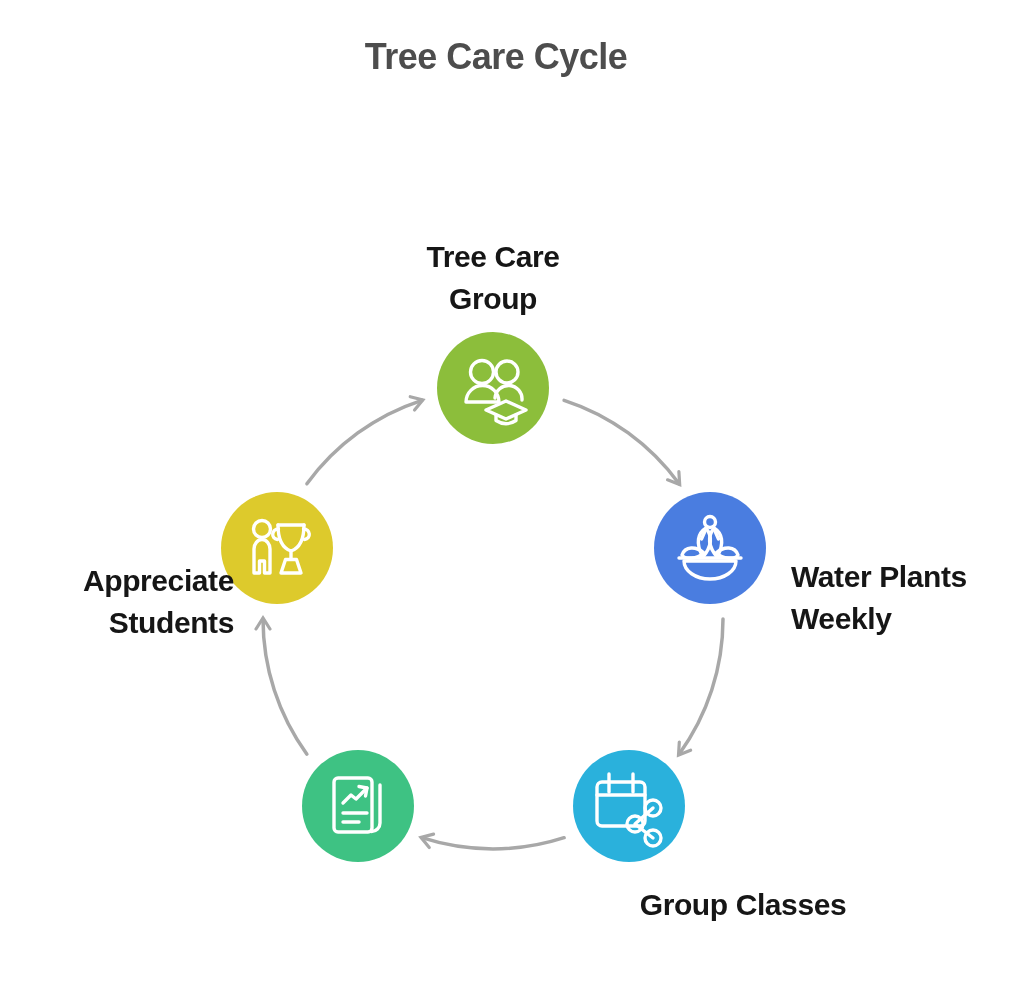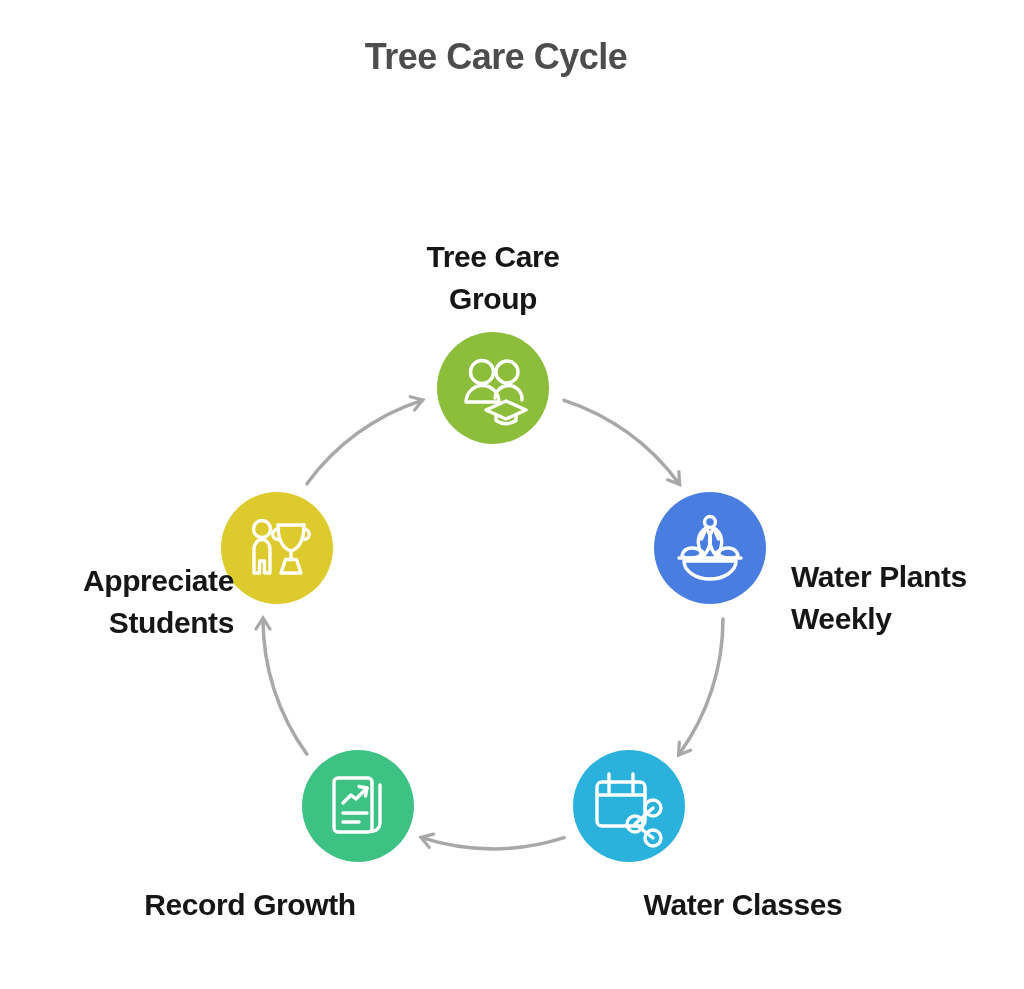--- a/index.html
+++ b/index.html
@@ -106,17 +106,16 @@
         <path class="ic" d="M1.5,-19 C-5.5,-19 -6.5,-9.5 0.5,-8.5"></path>
         <path class="ic" d="M26.5,-19 C33.5,-19 34.5,-9.5 27.5,-8.5"></path>
         <path class="ic" d="M14,3 V10"></path>
         <path class="ic" d="M4,25 L8.5,11.5 H19.5 L24,25 Z"></path>
       </g>
     </g>
   </svg>
 
   <div class="node-label lbl-form">Tree Care Group</div>
   <div class="node-label lbl-water">Water Plants Weekly</div>
-  <div class="node-label lbl-assign">Water Classes</div>
-  <div class="node-label lbl-record">Record Growth</div>
+  <div class="node-label lbl-assign">Group Classes</div>
   <div class="node-label lbl-appreciate">Appreciate Students</div>
 
 </div>
 
 </body></html>

